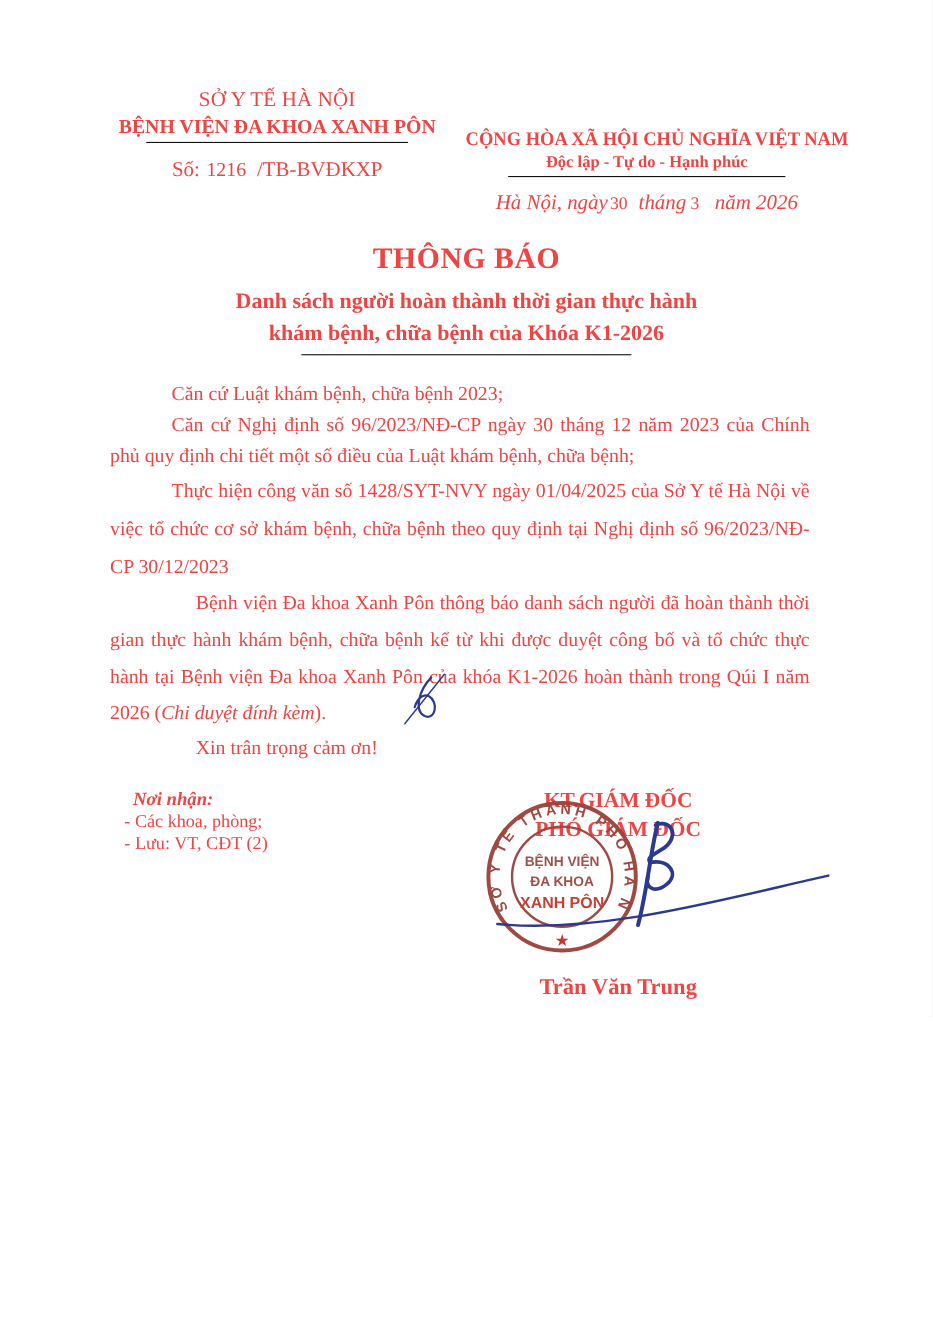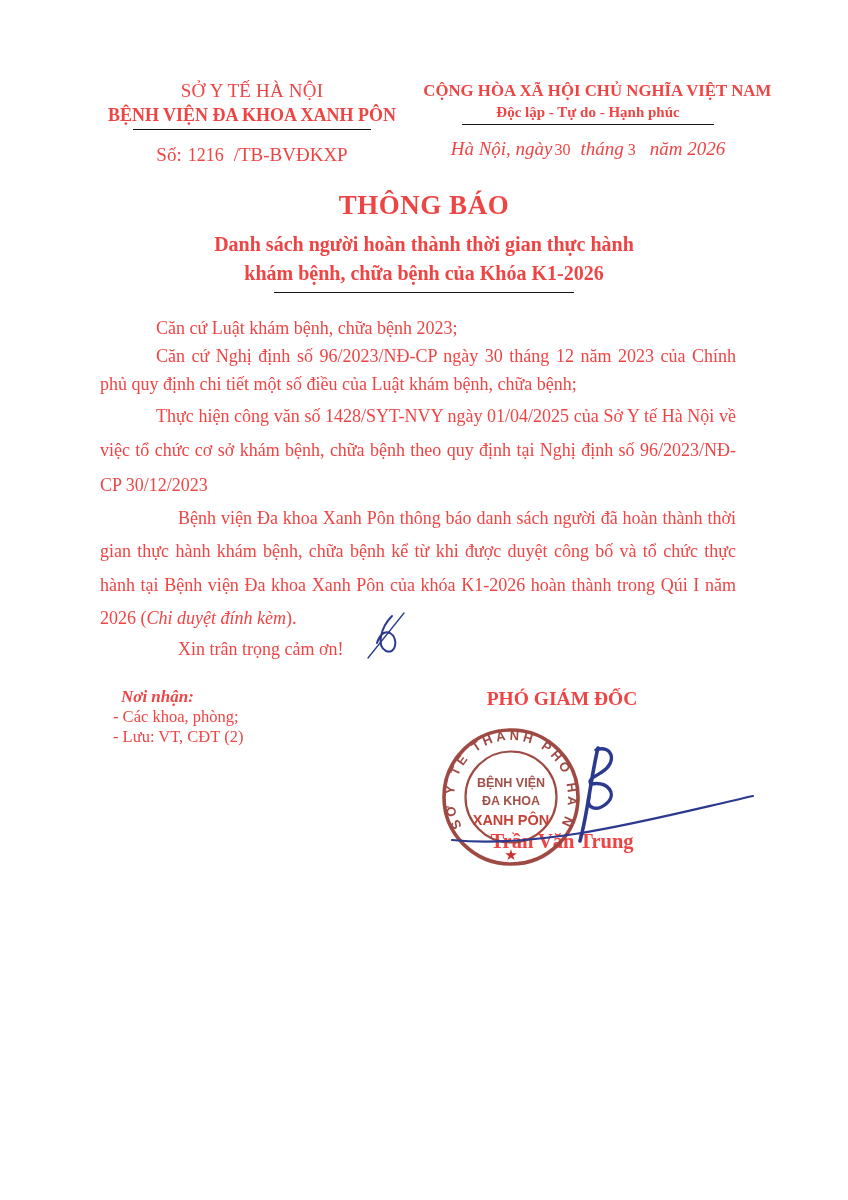--- a/index.html
+++ b/index.html
@@ -8,21 +8,21 @@
     width:848px;height:1200px;
     margin:0 auto;
     background:#ffffff;
     font-family:"Liberation Serif","DejaVu Serif",serif;
     color:#ef4444;
     overflow:hidden;
   }
   
   .hdr{display:flex;padding-top:80px;}
   .hdr-left{width:328px;margin-left:88px;text-align:center;}
-  .hdr-right{width:344px;text-align:center;}
+  .hdr-right{width:344px;text-align:center;margin-top:36px;}
   .hdr-org1{font-size:19px;letter-spacing:.2px;}
   .hdr-org2{font-size:18px;font-weight:bold;margin-top:3px;white-space:nowrap;}
   .u-line{height:0;border-bottom:1.8px solid #111;margin:3px auto 0;}
   .u-org{width:238px;}
   .u-motto{width:252px;}
   .doc-no{font-size:19px;margin-top:14px;}
   .doc-no .val{margin:0 10px 0 6px;font-size:18px;}
   .hdr-nat1{font-size:17.5px;font-weight:bold;display:inline-block;transform:scaleX(.96);white-space:nowrap;}
   .hdr-motto{font-size:15px;font-weight:bold;margin-top:3px;}
   .hdr-date{font-size:19px;font-style:italic;margin-top:13px;white-space:nowrap;}
@@ -93,20 +93,21 @@
     <p class="thanks">Xin trân trọng cảm ơn!</p>
   </div>
 
   <div class="footer">
     <div class="recips">
       <div class="lbl">Nơi nhận:</div>
       <div>- Các khoa, phòng;</div>
       <div>- Lưu: VT, CĐT (2)</div>
     </div>
     <div class="sig-block">
+      <div class="sig-title">KT.GIÁM ĐỐC</div>
       <div class="sig-title">PHÓ GIÁM ĐỐC</div>
       <div class="sig-name">Trần Văn Trung</div>
     </div>
   </div>
 
   <svg class="stamp-svg" width="160" height="160" viewBox="0 0 160 160">
     <circle cx="80" cy="80" r="67" fill="none" stroke="#9c423c" stroke-width="3.6"></circle>
     <circle cx="80" cy="80" r="45.5" fill="none" stroke="#9c423c" stroke-width="2.2"></circle>
     <defs>
       <path id="ringPath" d="M 33.3,112.7 A 57,57 0 1 1 126.7,112.7" fill="none"></path>

